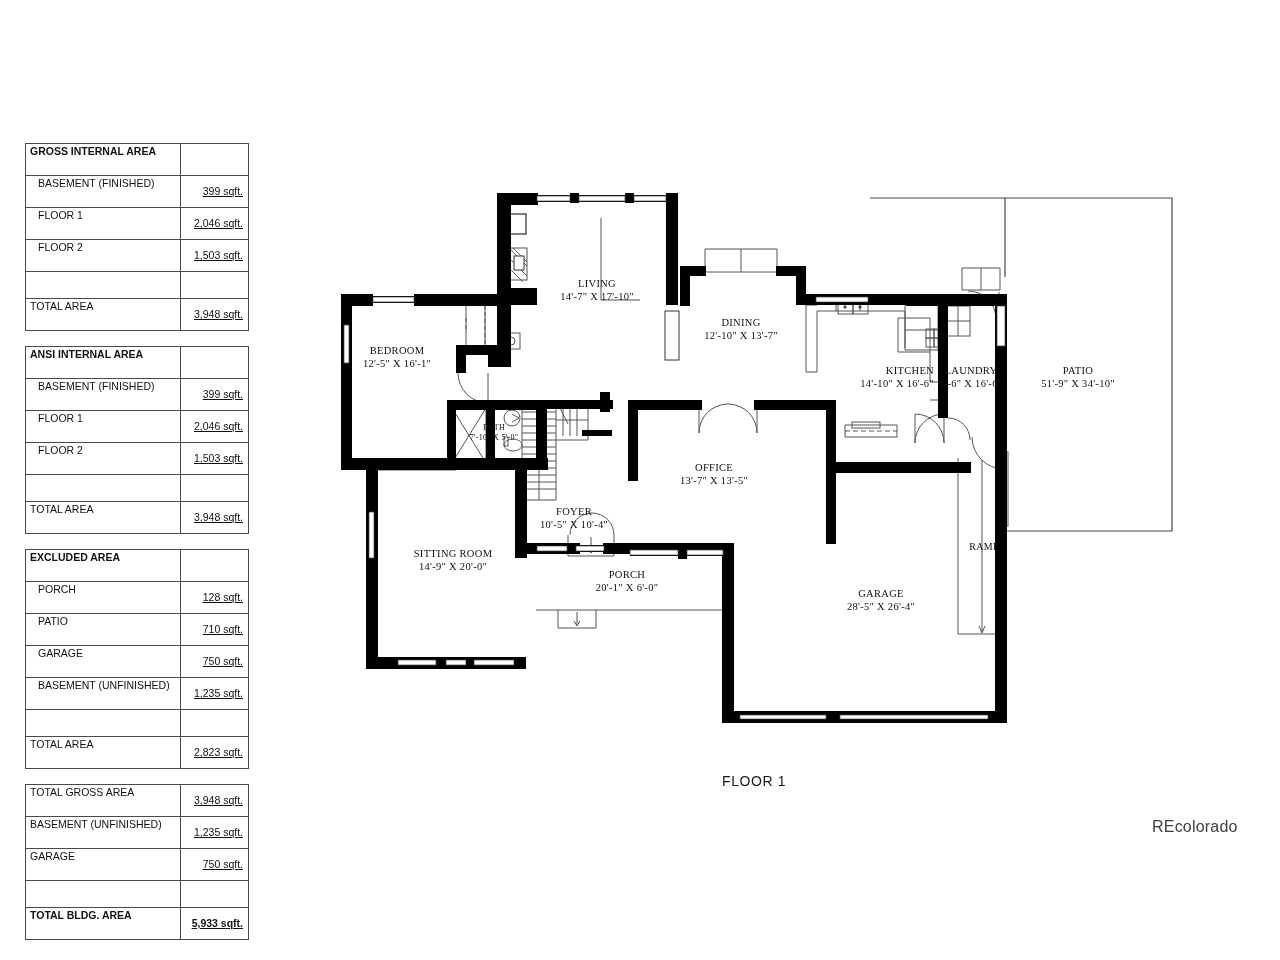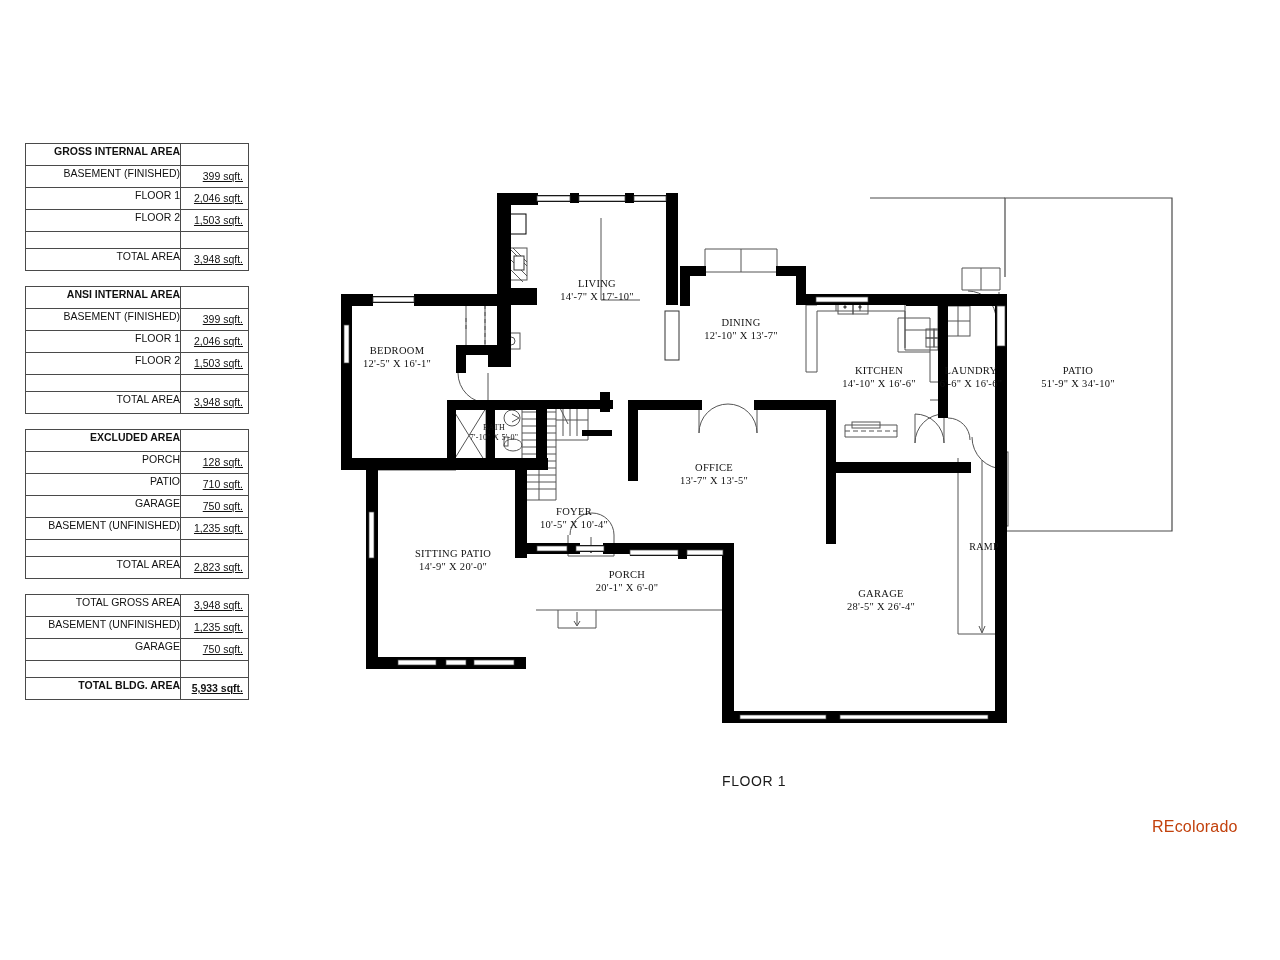--- a/index.html
+++ b/index.html
@@ -20,25 +20,24 @@
     width:224px;
     table-layout:fixed;
     margin-bottom:15px;
     background:#fff;
   }
   table.area td{
     border:1px solid #4a4a4a;
     font-size:10.5px;
     line-height:1.05;
     height:15px;
-    padding:0 0 6px 4px;
+    padding:0 0 16px 4px;
     color:#111;
     white-space:nowrap;
     overflow:hidden;
-    text-align:right;
   }
   table.area td.val{
     width:62px;
     text-align:right;
     padding:0 5px 0 0;
     text-decoration:underline;
   }
   table.area tr.head td{font-weight:bold;}
   table.area tr.total td{}
   table.area tr.bold td{font-weight:bold;}
@@ -50,21 +49,21 @@
     position:absolute;left:24px;top:765px;
     font-size:37px;font-weight:500;color:#111;
     letter-spacing:-0.5px;
   }
   .floorlabel{
     position:absolute;left:722px;top:773px;
     font-size:14px;color:#1a1a1a;letter-spacing:0.6px;
   }
   .watermark{
     position:absolute;left:1152px;top:818px;
-    font-size:16px;color:#c2410c;letter-spacing:0.2px;
+    font-size:16px;color:#404040;letter-spacing:0.2px;
   }
 
   
   .plan{position:absolute;left:0;top:0;width:1280px;height:960px;font-family:Liberation Serif, serif;}
   .plan svg{display:block;}
 
   .rmlabel{
     position:absolute;
     text-align:center;
     color:#111;
@@ -442,21 +441,21 @@
     <div class="rmlabel" style="left:547px;top:277px;width:100px;">
       <span class="nm">LIVING</span>
       <span class="dm">14'-7" X 17'-10"</span>
     </div>
 
     <div class="rmlabel" style="left:686px;top:316px;width:110px;">
       <span class="nm">DINING</span>
       <span class="dm">12'-10" X 13'-7"</span>
     </div>
 
-    <div class="rmlabel" style="left:824px;top:364px;width:110px;">
+    <div class="rmlabel" style="left:824px;top:364px;width:110px;text-align:right;">
       <span class="nm">KITCHEN</span>
       <span class="dm">14'-10" X 16'-6"</span>
     </div>
 
     <div class="rmlabel" style="left:921px;top:364px;width:100px;overflow:hidden;">
       <span class="nm">LAUNDRY</span>
       <span class="dm">6'-6" X 16'-6"</span>
     </div>
 
     <div class="rmlabel" style="left:1018px;top:364px;width:120px;">
@@ -478,21 +477,21 @@
       <span class="nm">OFFICE</span>
       <span class="dm">13'-7" X 13'-5"</span>
     </div>
 
     <div class="rmlabel" style="left:524px;top:505px;width:100px;">
       <span class="nm">FOYER</span>
       <span class="dm">10'-5" X 10'-4"</span>
     </div>
 
     <div class="rmlabel" style="left:388px;top:547px;width:130px;">
-      <span class="nm">SITTING PATIO</span>
+      <span class="nm">SITTING ROOM</span>
       <span class="dm">14'-9" X 20'-0"</span>
     </div>
 
     <div class="rmlabel" style="left:572px;top:568px;width:110px;">
       <span class="nm">PORCH</span>
       <span class="dm">20'-1" X 6'-0"</span>
     </div>
 
     <div class="rmlabel" style="left:826px;top:587px;width:110px;">
       <span class="nm">GARAGE</span>

